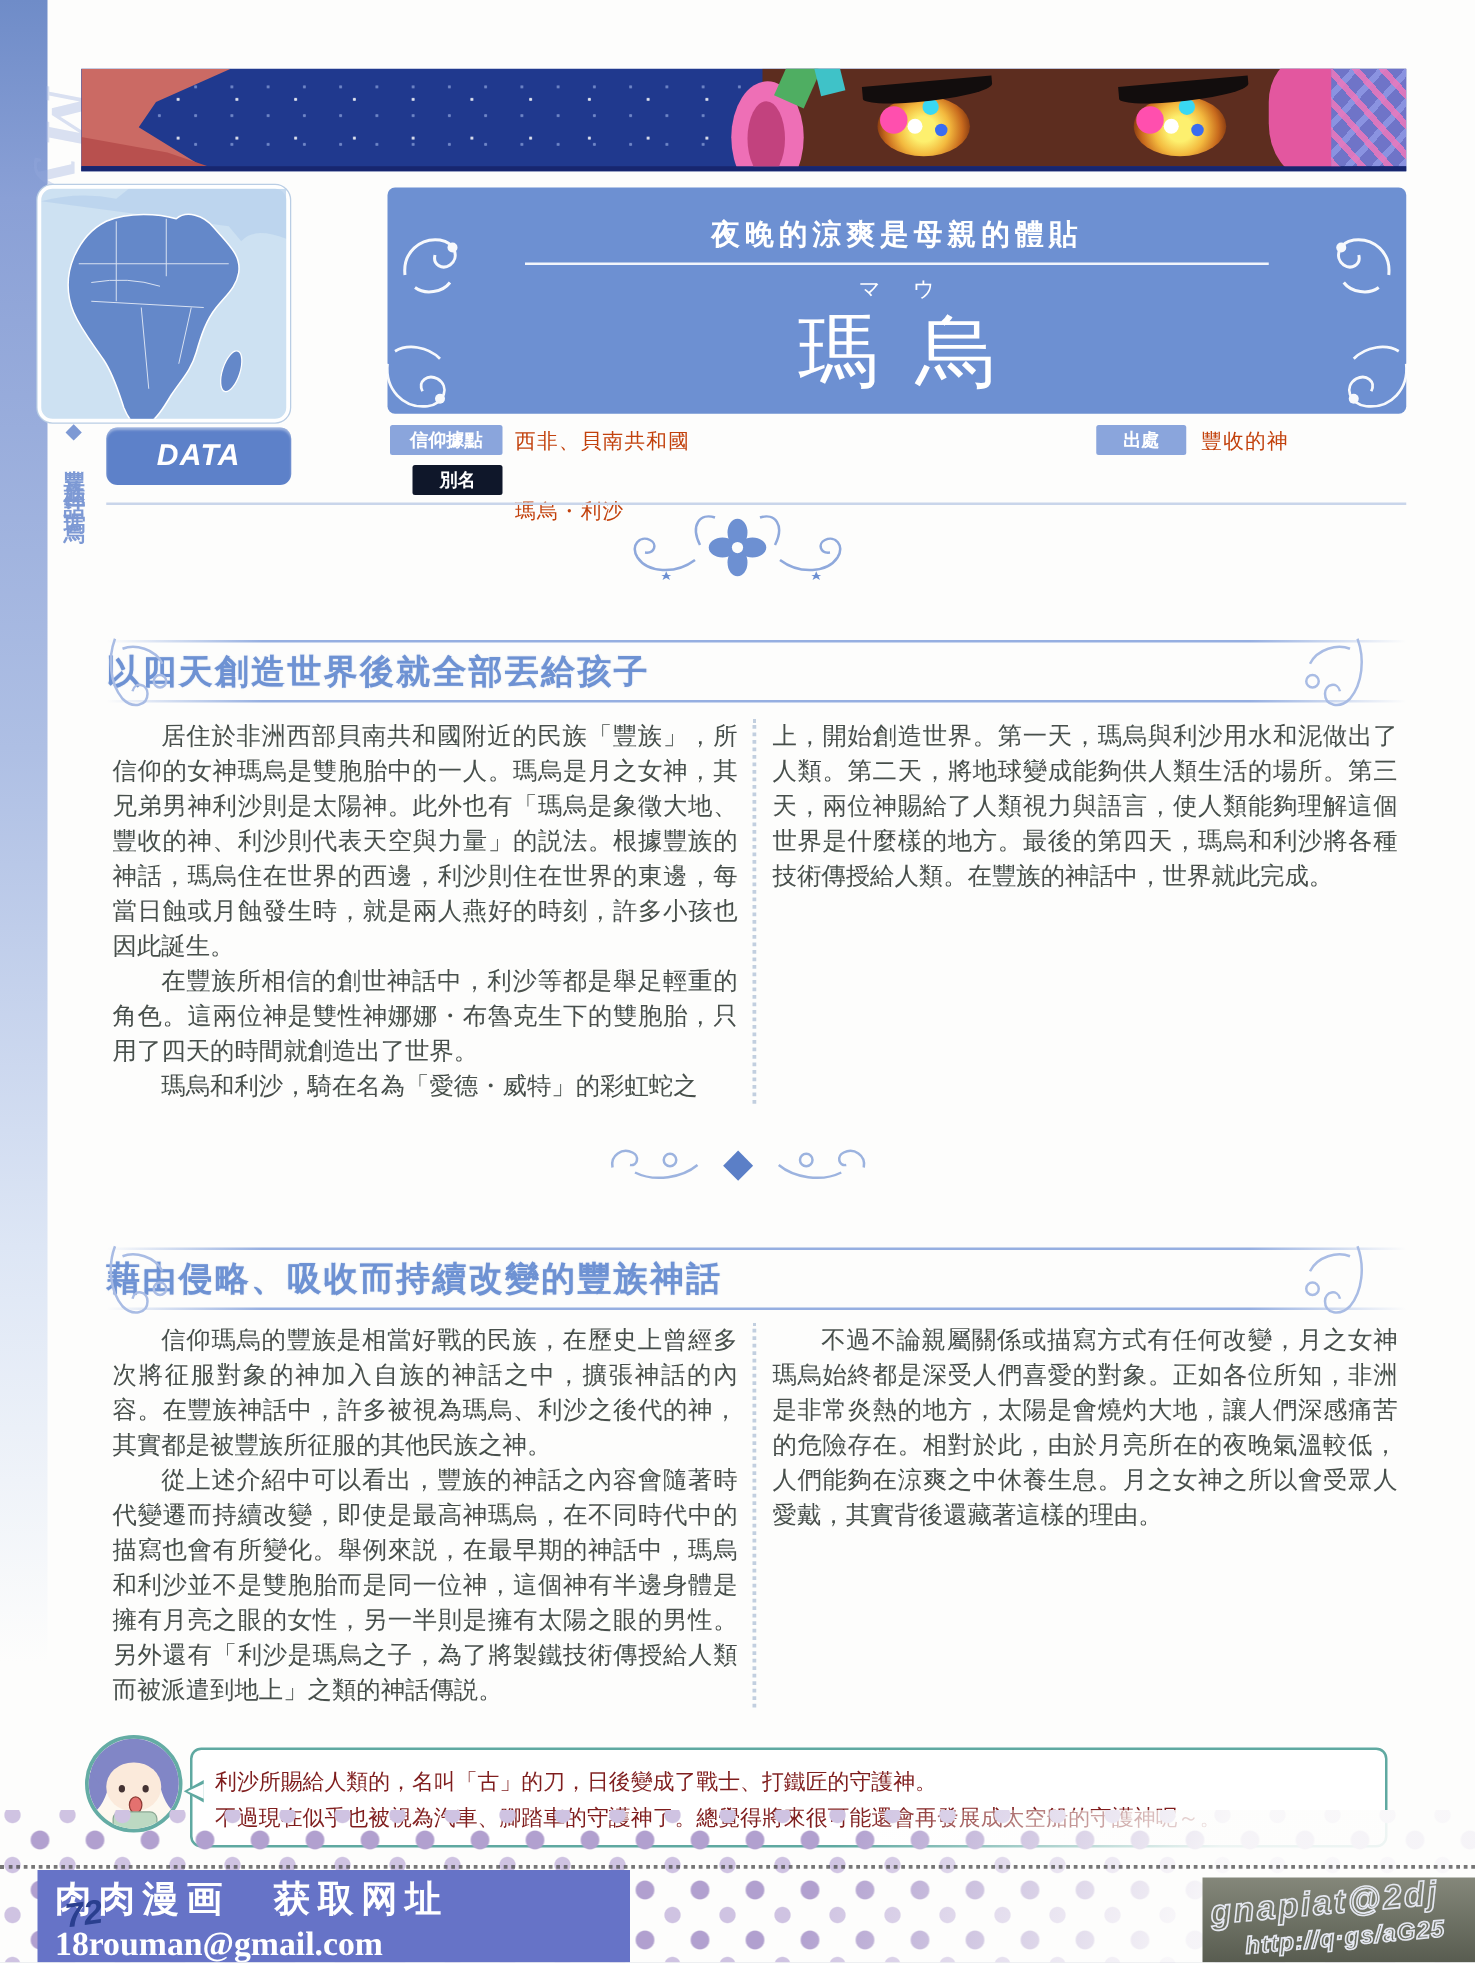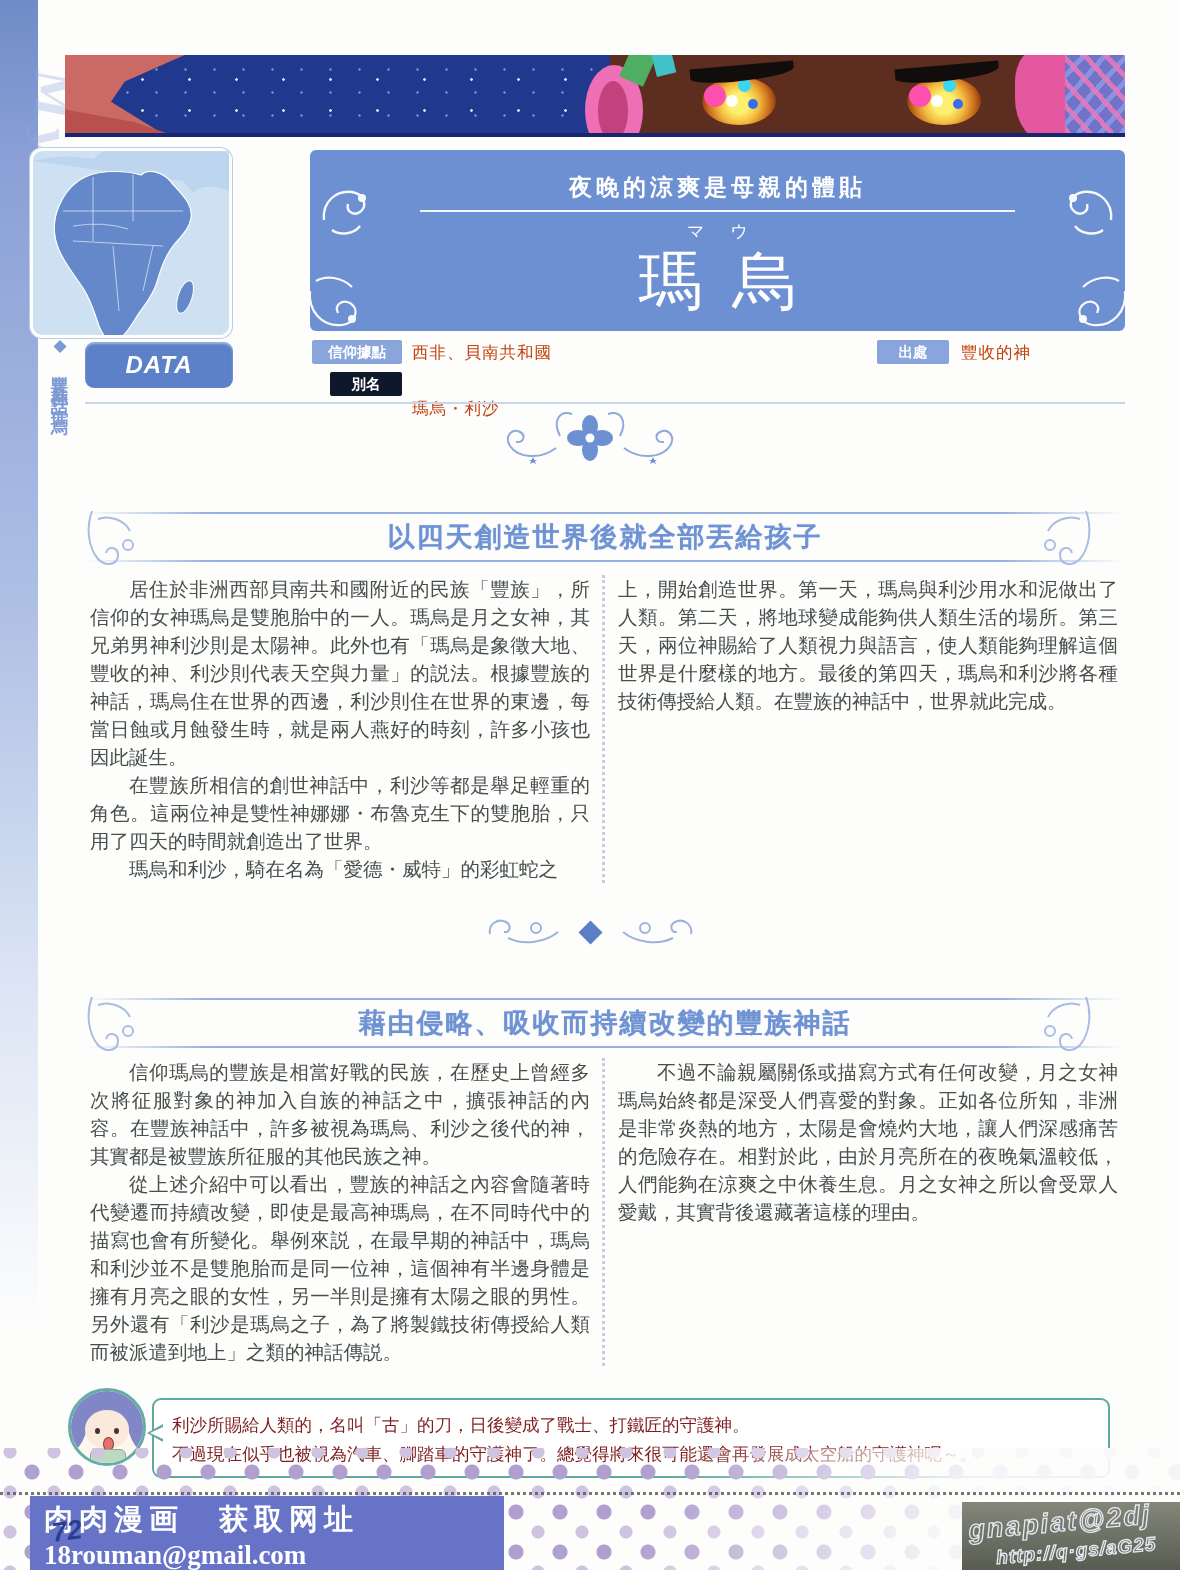--- a/index.html
+++ b/index.html
@@ -84,21 +84,21 @@
   .data-rule{position:absolute;left:85px;top:402px;width:1040px;height:2px;background:#c9d5ea;}
 
   
   .flower-orn{position:absolute;left:460px;top:408px;width:260px;height:72px;}
 
   
   .sec-head{position:absolute;left:85px;width:1040px;height:50px;}
   .sec-head .hl{position:absolute;left:0;right:0;height:2px;
     background:linear-gradient(90deg,rgba(150,175,225,0),#96afe1 12%,#96afe1 88%,rgba(150,175,225,0));}
   .sec-head .hl.top{top:0;} .sec-head .hl.bot{bottom:0;}
-  .sec-head .txt{position:absolute;left:0;right:0;top:7px;text-align:center;
+  .sec-head .txt{position:absolute;left:0;right:0;top:7px;text-align:left;
     color:#6e92d3;font-weight:bold;font-size:27px;letter-spacing:2px;
     text-shadow:0 0 1px rgba(110,146,211,.6);}
   .corner-orn{position:absolute;width:58px;height:70px;}
 
   
   .cols{position:absolute;left:90px;width:1028px;display:flex;}
   .col{width:500px;color:#474f4b;font-size:19.5px;line-height:28px;text-align:justify;}
   .col.left{padding-right:12px;border-right:3px dotted #c2cfdf;}
   .col.right{padding-left:13px;}
   .col p{margin:0;text-indent:2em;}

